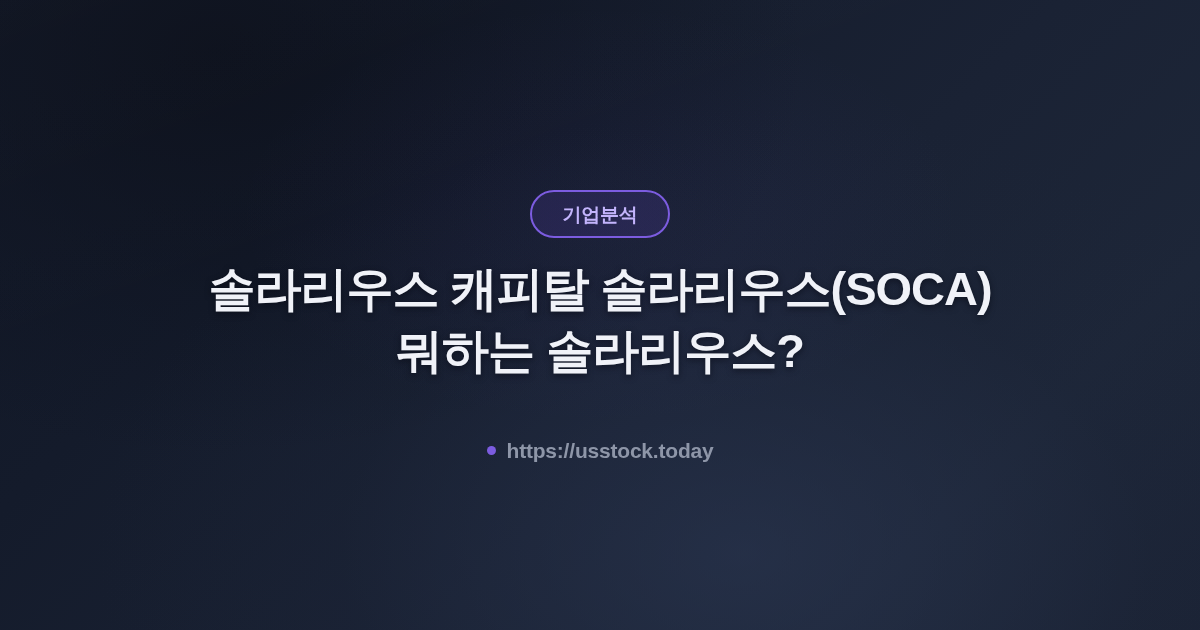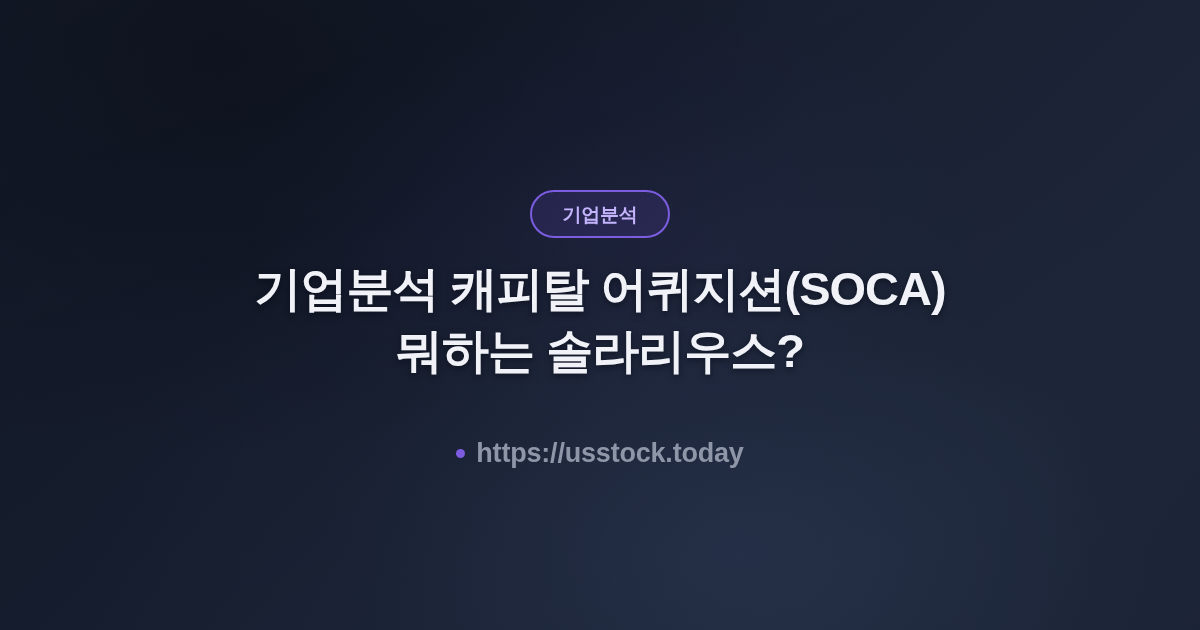--- a/index.html
+++ b/index.html
@@ -101,40 +101,40 @@
   .url-dot {
     width: 9px;
     height: 9px;
     border-radius: 50%;
     background: #7C5CE0;
     flex: 0 0 auto;
     display: block;
   }
   .url-text {
     color: #8E96A8;
-    font-size: 27px;
+    font-size: 21px;
     font-weight: 700;
     letter-spacing: -0.2px;
     line-height: 1;
   }
 </style>
 </head>
 <body>
 
 <div class="og-card">
   <div class="bg-sheen"></div>
 
   <div class="content">
 
     <div class="badge-row">
       <span class="badge">기업분석</span>
     </div>
 
     <h1 class="title-block">
-      <span class="title-line">기업분석 캐피탈 어퀴지션(SOCA)</span>
+      <span class="title-line">솔라리우스 캐피탈 솔라리우스(SOCA)</span>
       <span class="title-line">뭐하는 솔라리우스?</span>
     </h1>
 
     <div class="url-row">
       <span class="url-dot"></span>
       <span class="url-text">https://usstock.today</span>
     </div>
 
   </div>
 </div>

